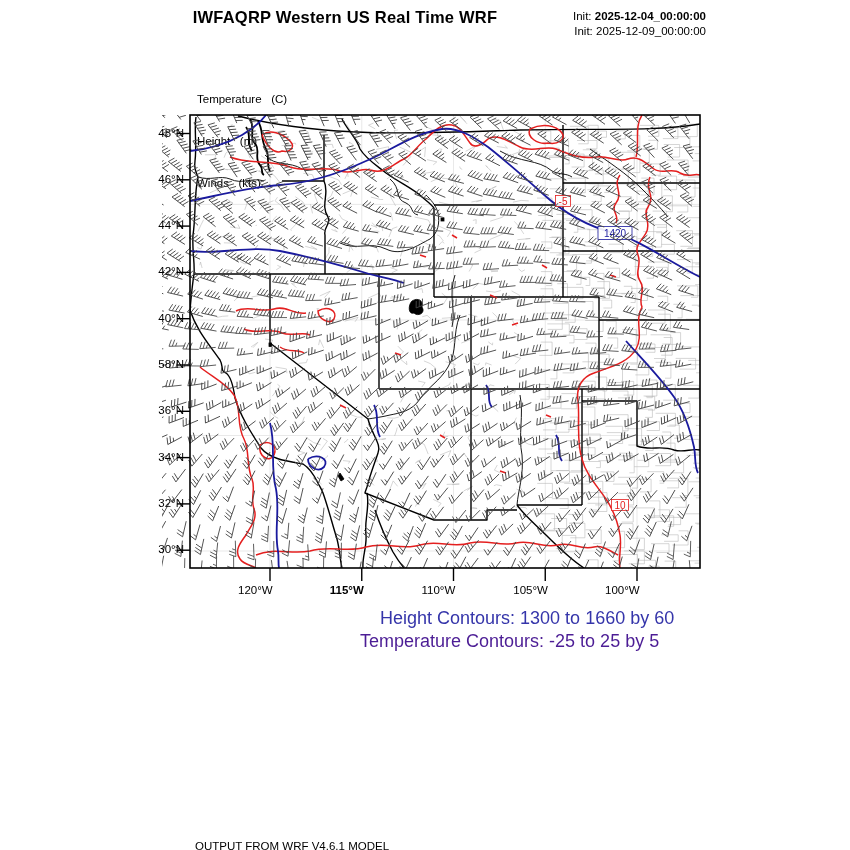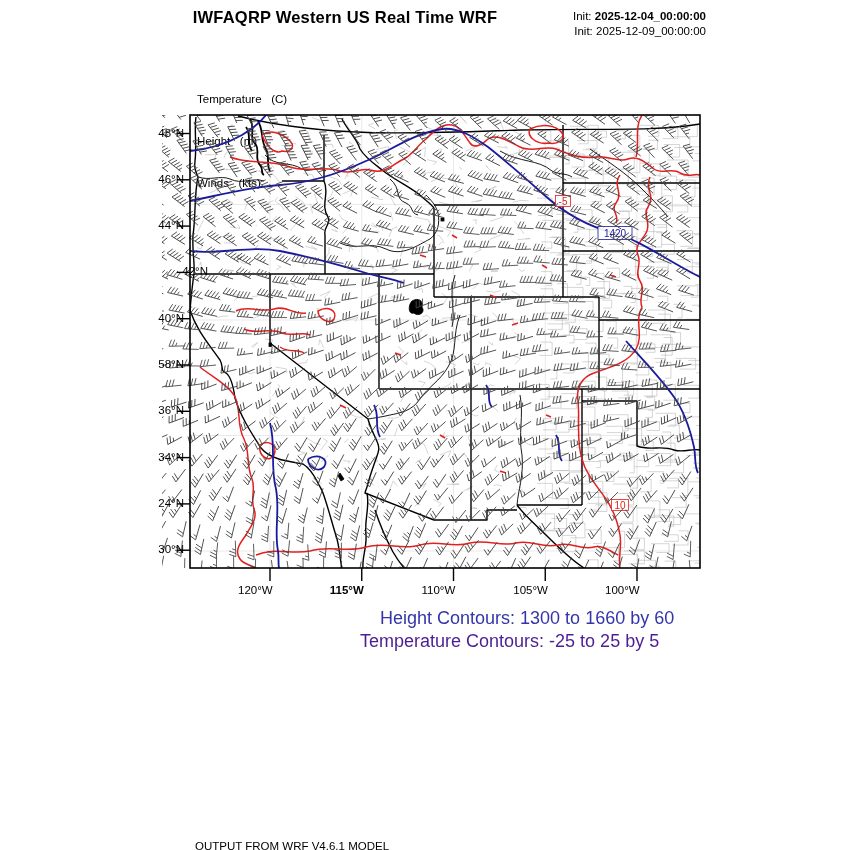--- a/index.html
+++ b/index.html
@@ -3044,26 +3044,26 @@
         <line x1="355.25" y1="453" x2="355.25" y2="466"></line>
         <line x1="447" y1="453" x2="447" y2="466"></line>
       </g>
     </g>
   </svg>
 
 <div id="lat-labels">
     <div class="abs ticklabel latlab" style="right: 666px; top: 126.5px; width: 48px;">48°N</div>
     <div class="abs ticklabel latlab" style="right: 666px; top: 172.8px; width: 48px;">46°N</div>
     <div class="abs ticklabel latlab" style="right: 666px; top: 219.1px; width: 48px;">44°N</div>
-    <div class="abs ticklabel latlab" style="right: 642px; top: 265.4px; width: 48px;">42°N</div>
+    <div class="abs ticklabel latlab" style="right: 666px; top: 265.4px; width: 48px;">42°N</div>
     <div class="abs ticklabel latlab" style="right: 666px; top: 311.7px; width: 48px;">40°N</div>
     <div class="abs ticklabel latlab" style="right: 666px; top: 358px; width: 48px;">58°N</div>
     <div class="abs ticklabel latlab" style="right: 666px; top: 404.3px; width: 48px; text-align: right;">36°N</div>
     <div class="abs ticklabel latlab" style="right: 666px; top: 450.6px; width: 48px;">34°N</div>
-    <div class="abs ticklabel latlab" style="right: 666px; top: 496.9px; width: 48px;">24°N</div>
+    <div class="abs ticklabel latlab" style="right: 666px; top: 496.9px; width: 48px;">32°N</div>
     <div class="abs ticklabel latlab" style="right: 666px; top: 543.2px; width: 48px;">30°N</div>
   </div>
 <div id="lon-labels">
     <div class="abs ticklabel lonlab" style="left: 238px; top: 584px; width: 64px;">120°W</div>
     <div class="abs ticklabel lonlab" style="left: 329.75px; top: 584px; width: 64px; font-weight: bold;">115°W</div>
     <div class="abs ticklabel lonlab" style="left: 421.5px; top: 584px; width: 64px;">110°W</div>
     <div class="abs ticklabel lonlab" style="left: 513.25px; top: 584px; width: 64px;">105°W</div>
     <div class="abs ticklabel lonlab" style="left: 605px; top: 584px; width: 64px;">100°W</div>
   </div>
 

